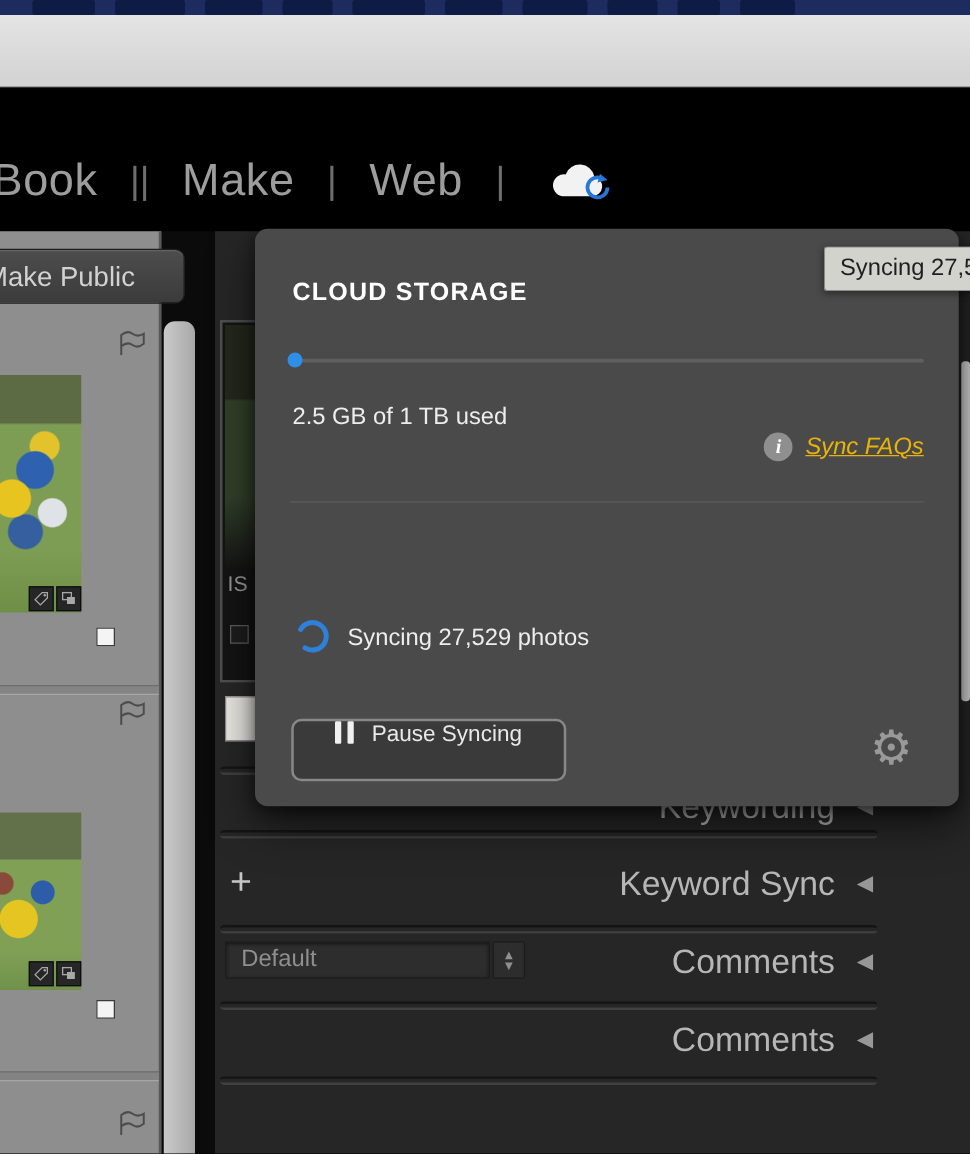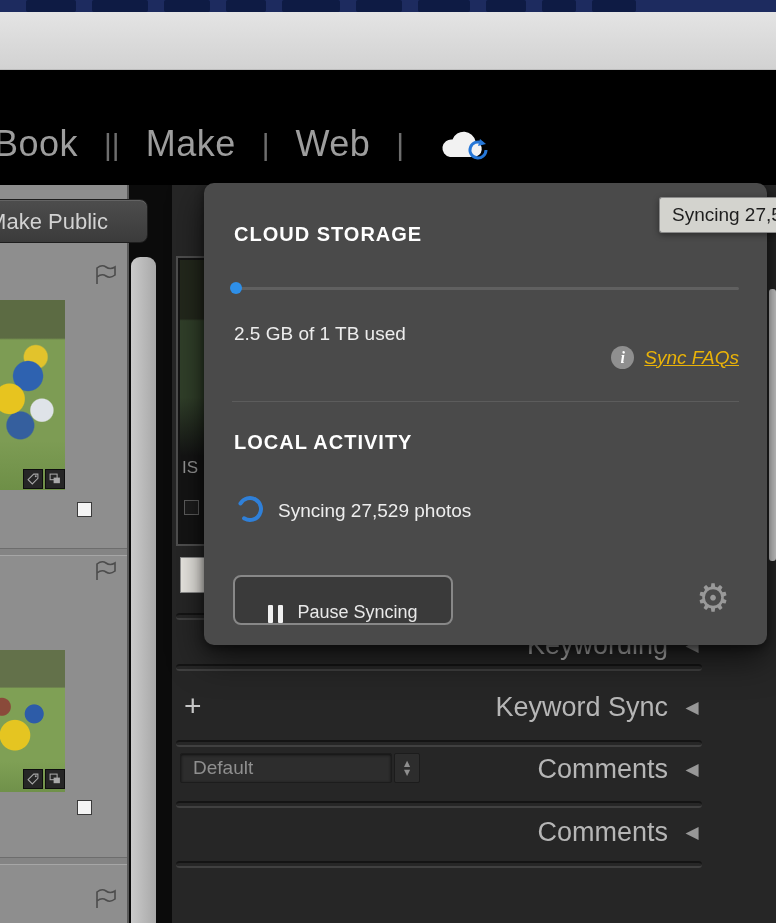--- a/index.html
+++ b/index.html
@@ -98,21 +98,21 @@
   .pp-usage{position:absolute;left:30px;top:140px;font-size:19px;color:#ededed;}
   .pp-faq{position:absolute;right:28px;top:163px;display:flex;align-items:center;gap:10px;}
   .pp-info{width:23px;height:23px;border-radius:50%;background:#8f8f8f;color:#fff;text-align:center;
            font-family:"Liberation Serif",serif;font-style:italic;font-weight:bold;font-size:16px;line-height:23px;}
   .pp-faq-label{font-size:19px;font-style:italic;color:#eab308;text-decoration:underline;}
   .pp-divider{position:absolute;left:28px;top:218px;width:507px;height:1px;background:#5c5c5c;}
   .pp-local{position:absolute;left:30px;top:248px;font-size:20px;font-weight:bold;color:#ffffff;letter-spacing:1px;}
   .pp-spinner{position:absolute;left:32px;top:312px;width:28px;height:28px;}
   .pp-sync{position:absolute;left:74px;top:317px;font-size:19px;color:#ededed;}
   .pp-pause{position:absolute;left:29px;top:392px;width:220px;height:50px;background:#3a3a3a;
-            border:2px solid #888888;border-radius:8px;box-sizing:border-box;display:flex;align-items:flex-end;
+            border:2px solid #888888;border-radius:8px;box-sizing:border-box;display:flex;align-items:flex-start;
             justify-content:center;gap:14px;cursor:default;}
   .pause-icon{display:flex;gap:5px;}
   .pause-icon i{display:block;width:5px;height:18px;background:#f0f0f0;border-radius:1px;}
   .pp-pause-label{font-size:18px;color:#e9e9e9;}
   .pp-gear{position:absolute;left:492px;top:396px;font-size:38px;line-height:38px;color:#999999;}
 
   
   .tooltip{position:absolute;left:659px;top:197px;width:120px;height:36px;z-index:60;background:#d3d3ce;
            border:1px solid #8a8a8a;border-right:none;border-radius:3px 0 0 3px;box-shadow:0 2px 6px rgba(0,0,0,0.4);
            color:#1e1e1e;font-size:19px;line-height:34px;padding-left:12px;box-sizing:border-box;
@@ -260,21 +260,20 @@
   <div class="popup">
     <div class="pp-title">CLOUD STORAGE</div>
     <div class="pp-track"></div>
     <div class="pp-dot"></div>
     <div class="pp-usage">2.5 GB of 1 TB used</div>
     <div class="pp-faq">
       <span class="pp-info">i</span>
       <span class="pp-faq-label">Sync FAQs</span>
     </div>
     <div class="pp-divider"></div>
-    <div class="pp-local">LOCAL ACTIVITY</div>
     <svg class="pp-spinner" viewBox="0 0 28 28">
       <circle cx="14" cy="14" r="11" fill="none" stroke="#2f80d9" stroke-width="4" stroke-dasharray="52 17" stroke-linecap="round" transform="rotate(-150 14 14)"></circle>
     </svg>
     <div class="pp-sync">Syncing 27,529 photos</div>
     <div class="pp-pause">
       <span class="pause-icon">
           <i></i>
           <i></i>
         </span>
       <span class="pp-pause-label">Pause Syncing</span>

